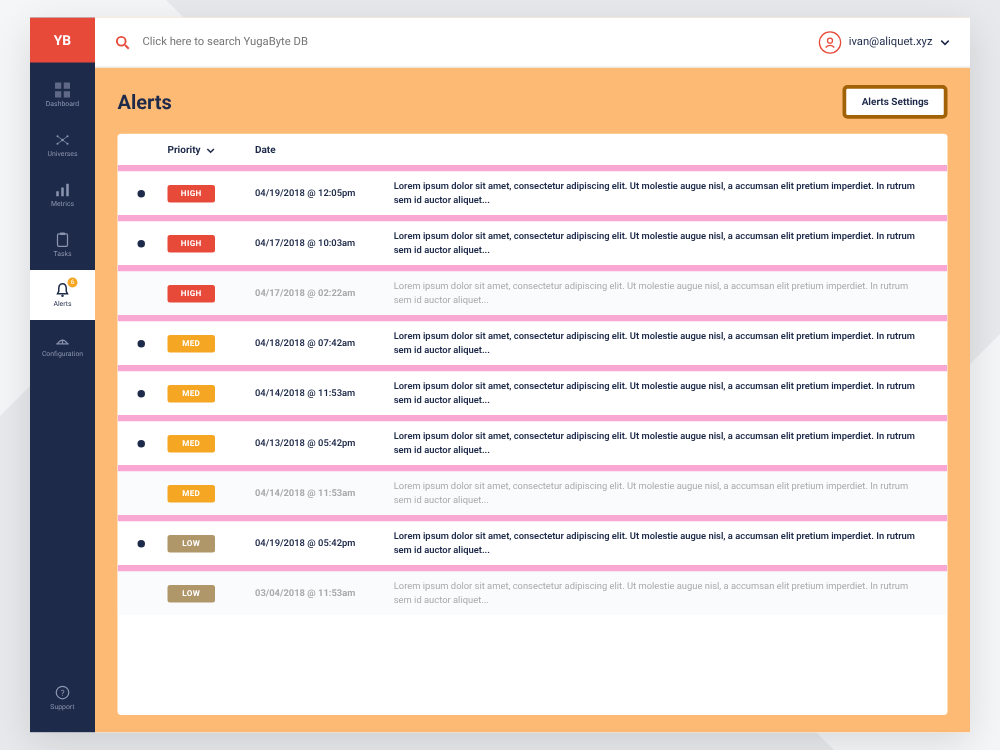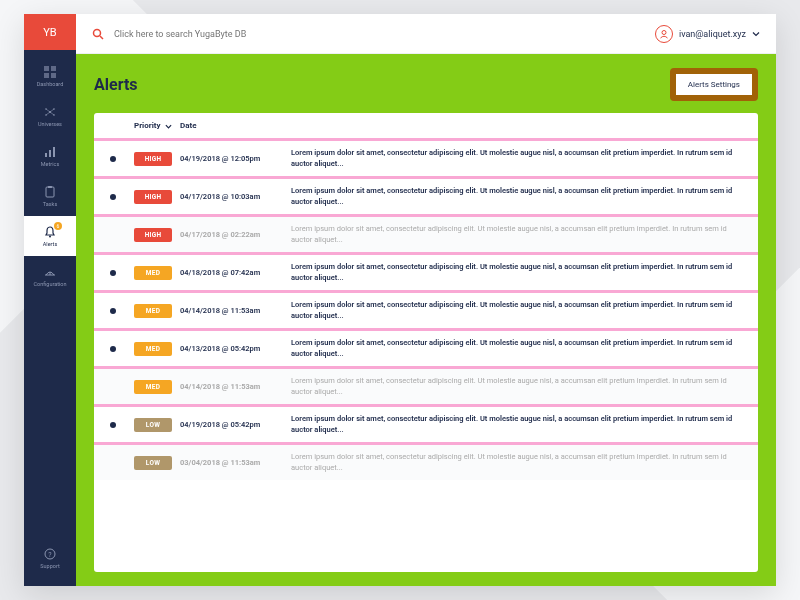--- a/index.html
+++ b/index.html
@@ -1,49 +1,49 @@
 <!DOCTYPE html>
 <html><head>
 <meta charset="utf-8">
 <style>
 *{margin:0;padding:0;box-sizing:border-box;font-family:-apple-system,BlinkMacSystemFont,"Segoe UI",Roboto,sans-serif}
 body{background:#e8e9ec;width:800px;height:600px;overflow:hidden;position:relative}
 body::before{content:"";position:absolute;top:-100px;left:-250px;width:400px;height:400px;background:#f5f6f8;transform:rotate(45deg);z-index:0}
 body::after{content:"";position:absolute;bottom:-100px;right:-250px;width:400px;height:400px;background:#f5f6f8;transform:rotate(45deg);z-index:0}
 .app{position:absolute;top:14px;left:24px;right:24px;bottom:14px;background:#fff;display:flex;box-shadow:0 8px 30px rgba(0,0,0,.12);z-index:1;overflow:hidden}
 .sidebar{width:52px;background:#1e2a4a;display:flex;flex-direction:column;align-items:center;padding-top:0;position:relative}
-.logo{width:52px;height:36px;background:#e84a3a;display:flex;align-items:center;justify-content:center;color:#fff;font-weight:400;font-size:11px}
+.logo{width:52px;height:36px;background:#e84a3a;display:flex;align-items:center;justify-content:center;color:#fff;font-weight:700;font-size:11px}
 .nav{display:flex;flex-direction:column;align-items:center;width:100%;margin-top:6px}
 .nav-item{width:100%;height:40px;display:flex;flex-direction:column;align-items:center;justify-content:center;color:#8b95b0;font-size:5.5px;cursor:pointer;position:relative}
 .nav-item.active{background:#fff;color:#1e2a4a}
 .nav-icon{width:14px;height:14px;margin-bottom:2px;display:flex;align-items:center;justify-content:center}
 .nav-label{font-size:5.5px}
 .badge{position:absolute;top:6px;right:14px;background:#f5a623;color:#fff;border-radius:50%;width:8px;height:8px;font-size:5px;display:flex;align-items:center;justify-content:center}
 .support{position:absolute;bottom:10px;width:100%;height:36px;display:flex;flex-direction:column;align-items:center;justify-content:center;color:#8b95b0;font-size:5.5px;cursor:pointer}
-.main{flex:1;display:flex;flex-direction:column;overflow:hidden;background:#84cc16}
+.main{flex:1;display:flex;flex-direction:column;overflow:hidden;background:#fdba74}
 .topbar{height:40px;background:#fff;display:flex;align-items:center;padding:0 16px;border-bottom:1px solid #eef0f4}
 .search-icon{color:#e84a3a;margin-right:10px}
 .search-input{border:none;outline:none;font-size:9px;color:#999;flex:1}
 .user{display:flex;align-items:center;gap:6px;font-size:9px;color:#1e2a4a;cursor:pointer}
 .avatar{width:18px;height:18px;border:1px solid #e84a3a;border-radius:50%;display:flex;align-items:center;justify-content:center}
 .content{flex:1;padding:14px 18px;overflow:hidden;display:flex;flex-direction:column}
 .header{display:flex;justify-content:space-between;align-items:center;margin-bottom:12px}
 .title{font-size:16px;font-weight:700;color:#1e2a4a}
-.settings-btn{border:6px solid #a16207;background:#fff;color:#1e2a4a;font-size:8px;padding:6px 12px;border-radius:4px;cursor:pointer;font-weight:400}
+.settings-btn{border:3px solid #a16207;background:#fff;color:#1e2a4a;font-size:8px;padding:6px 12px;border-radius:4px;cursor:pointer;font-weight:700}
 .panel{background:#fff;border-radius:3px;flex:1;overflow:hidden;display:flex;flex-direction:column}
 .tabs{display:flex;padding:0 16px;border-bottom:1px solid #eef0f4}
 .tab{padding:10px 14px 8px;font-size:8px;color:#999;cursor:pointer;border-bottom:2px solid transparent;font-weight:600}
 .tab.active{color:#1e2a4a;border-bottom-color:#e84a3a}
 .thead{display:flex;padding:8px 16px;font-size:8px;color:#1e2a4a;font-weight:700}
 .col-status{width:24px}
-.col-priority{width:46px;display:flex;align-items:flex-end;gap:4px}
+.col-priority{width:70px;display:flex;align-items:flex-end;gap:4px}
 .col-date{width:111px}
 .col-alert{flex:1}
 .rows{flex:1;overflow:hidden}
-.row{display:flex;align-items:center;padding:7px 16px;font-size:7.5px;border-top:3px solid #f9a8d4}
+.row{display:flex;align-items:center;padding:7px 16px;font-size:7.5px;border-top:5px solid #f9a8d4}
 .row.read{background:#fafbfc}
 .dot{width:6px;height:6px;border-radius:50%;background:#1e2a4a}
 .pri{width:38px;height:14px;border-radius:2px;color:#fff;font-size:6.5px;font-weight:700;display:flex;align-items:center;justify-content:center;letter-spacing:.3px}
 .pri.HIGH{background:#e84a3a}
 .pri.MED{background:#f5a623}
 .pri.LOW{background:#b0976a}
 .date{color:#1e2a4a;font-weight:600}
 .row.read .date{color:#aaa;font-weight:700}
 .alert-txt{color:#1e2a4a;line-height:1.4;font-weight:600}
 .row.read .alert-txt{color:#aaa;font-weight:400}

